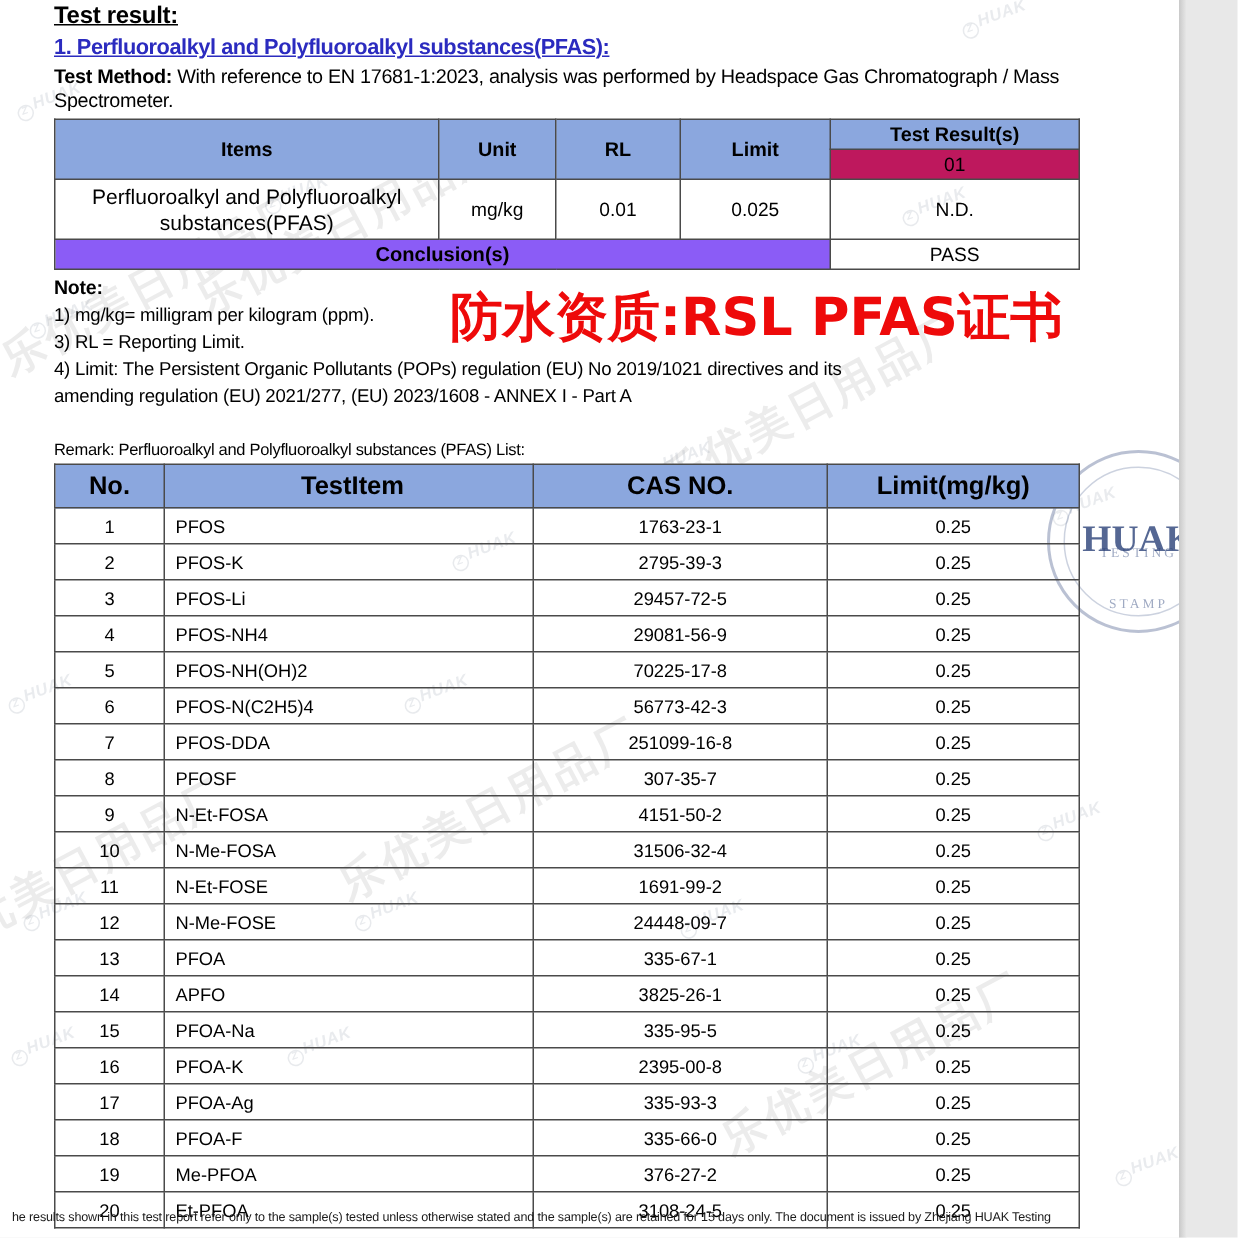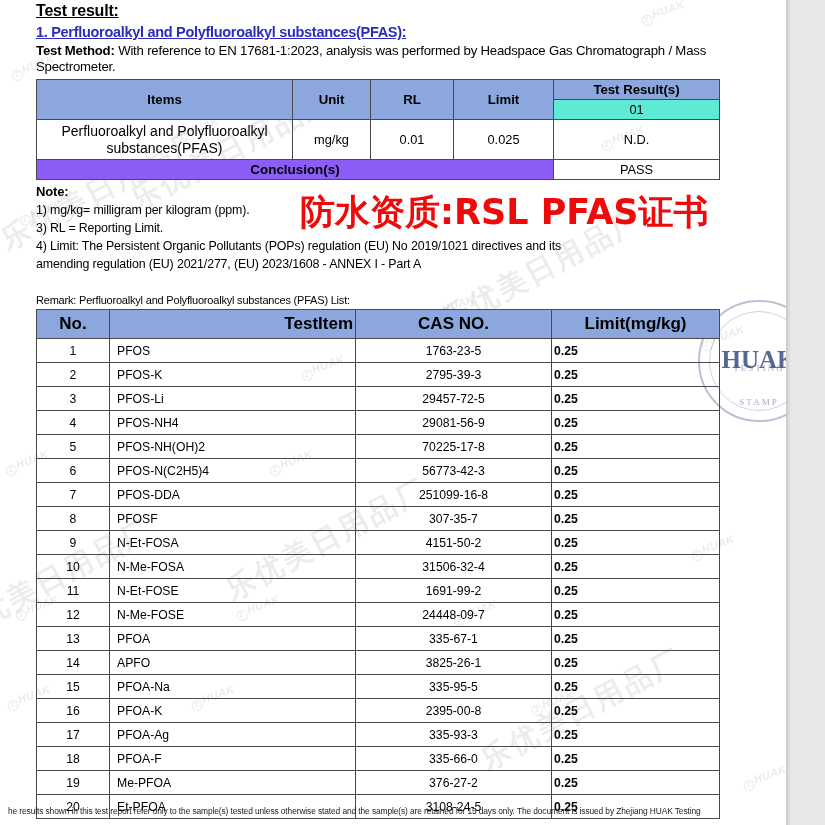--- a/index.html
+++ b/index.html
@@ -162,21 +162,21 @@
     text-align: center;
     vertical-align: middle;
     padding: 2px 3px;
     color: #000;
   }
   table.rt th {
     background: #8BA7DE;
     font-weight: bold;
     font-size: 13.2px;
   }
-  table.rt td.val { background: #5eead4; font-weight: normal; }
+  table.rt td.val { background: #be185d; font-weight: normal; }
   .rt .itemcell { font-size: 14px; line-height: 1.18; padding: 3px 6px; }
   .rt .conclusion { background: #8b5cf6; font-weight: bold; font-size: 13.4px; }
 
   
   .note-block {
     margin-top: 3px;
     font-size: 12.4px;
     color: #000;
     line-height: 1.45;
     letter-spacing: -0.15px;
@@ -223,22 +223,22 @@
   table.lt td {
     border: 1px solid #4a4a4a;
     padding: 4px 2px;
     height: 15px;
     color: #000;
     background: transparent;
   }
   table.lt td.no { text-align: center; }
   table.lt td.item { text-align: left; padding-left: 7px; }
   table.lt td.cas { text-align: center; }
-  table.lt td.lim { text-align: left; font-weight: bold; }
-  table.lt th.th-item { text-align: right; padding-left: 7px; margin-left: 45px; }
+  table.lt td.lim { text-align: center; }
+  table.lt th.th-item { text-align: center; padding-left: 7px; margin-left: 45px; }
 
   
   .footer {
     position: absolute;
     left: 8px;
     top: 806px;
     width: 775px;
     font-size: 8.4px;
     color: #1a1a1a;
     letter-spacing: -0.1px;
@@ -356,21 +356,21 @@
           <th>No.</th>
           <th class="th-item">TestItem</th>
           <th>CAS NO.</th>
           <th>Limit(mg/kg)</th>
         </tr>
       </thead>
       <tbody>
         <tr>
             <td class="no">1</td>
             <td class="item">PFOS</td>
-            <td class="cas">1763-23-5</td>
+            <td class="cas">1763-23-1</td>
             <td class="lim">0.25</td>
           </tr>
         <tr>
             <td class="no">2</td>
             <td class="item">PFOS-K</td>
             <td class="cas">2795-39-3</td>
             <td class="lim">0.25</td>
           </tr>
         <tr>
             <td class="no">3</td>

